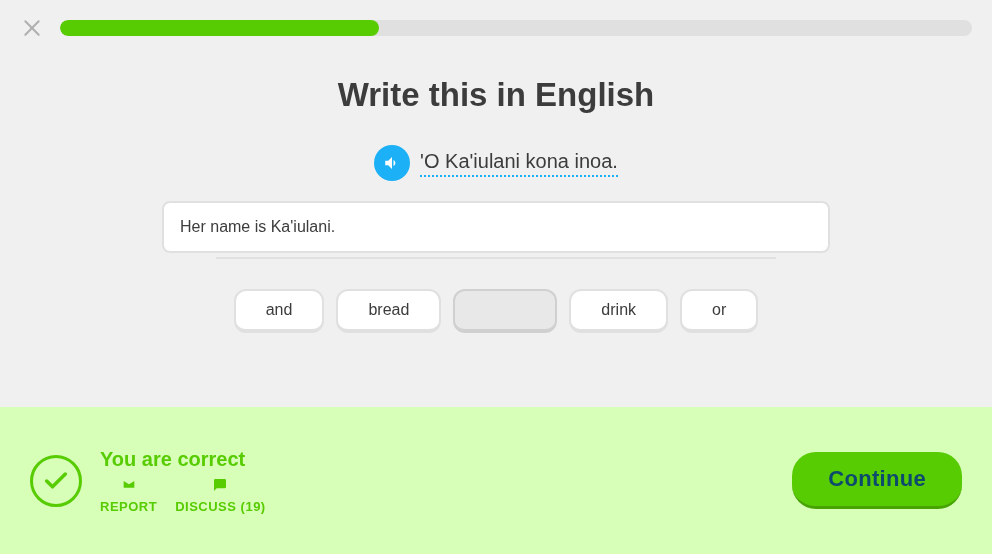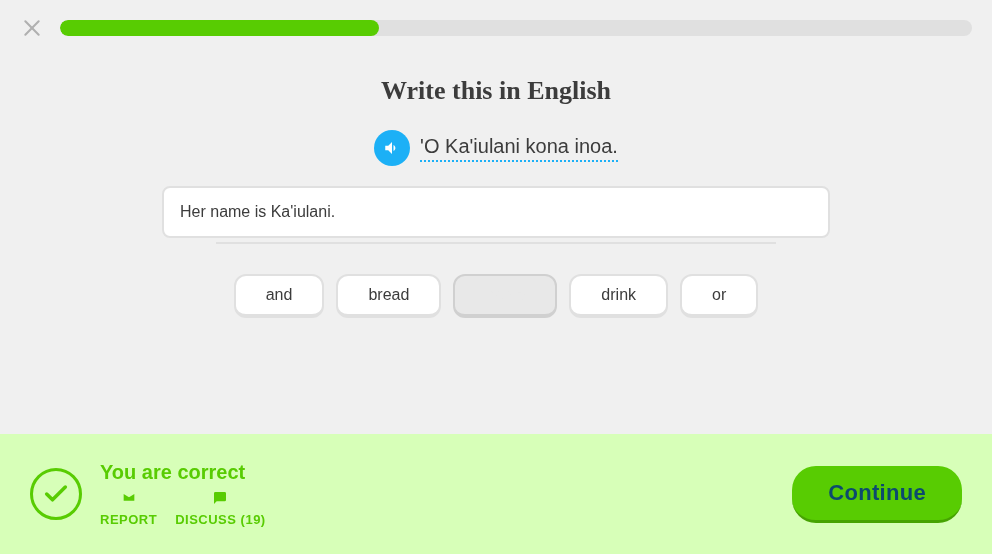--- a/index.html
+++ b/index.html
@@ -49,25 +49,24 @@
 
     
     .main-content {
       display: flex;
       flex-direction: column;
       align-items: center;
       padding: 20px 20px 0;
     }
 
     .question-title {
-      font-size: 26px;
+      font-size: 33px;
       font-weight: 700;
       color: #3c3c3c;
-      margin-bottom: 24px;
-      font-family: Liberation Serif, serif;
+      margin-bottom: 31px;
     }
 
     .audio-prompt {
       display: flex;
       align-items: center;
       gap: 10px;
       margin-bottom: 20px;
     }
 
     .audio-icon-btn {
@@ -144,21 +143,21 @@
       border-bottom-color: #d0d0d0;
       color: #e8e8e8;
     }
 
     
     .feedback-bar {
       position: absolute;
       bottom: 0;
       left: 0;
       right: 0;
-      height: 120px;
+      height: 147px;
       background: #d7ffb8;
       display: flex;
       align-items: center;
       padding: 0 30px;
     }
 
     .check-circle {
       width: 52px;
       height: 52px;
       border-radius: 50%;

